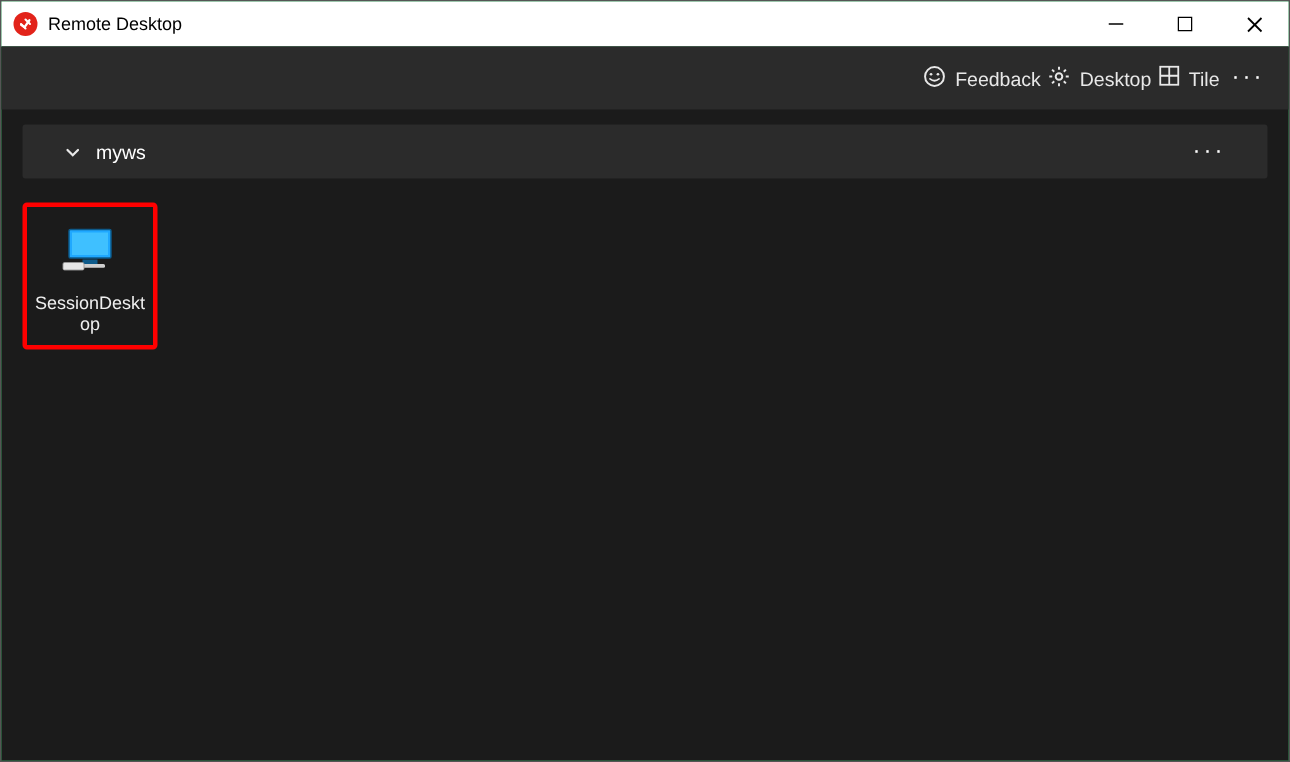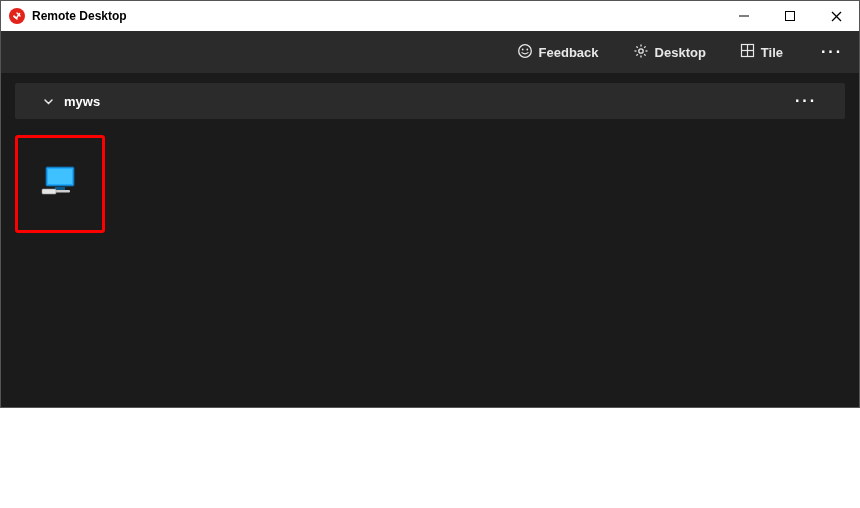--- a/index.html
+++ b/index.html
@@ -5,26 +5,25 @@
     * { box-sizing: border-box; margin: 0; padding: 0; }
     body {
       font-family: "Segoe UI", Arial, sans-serif;
       background: #fff;
       width: 860px;
       height: 508px;
       overflow: hidden;
     }
     .window {
       width: 860px;
-      height: 408px;
+      height: 508px;
       border: 1px solid #555;
       background: #22c55e;
       display: flex;
       flex-direction: column;
-      font-weight: bold;
     }
     
     .titlebar {
       height: 30px;
       background: #fff;
       display: flex;
       align-items: center;
       padding-left: 8px;
       color: #000;
       font-size: 12px;
@@ -56,21 +55,21 @@
       flex-direction: column;
       color: #fff;
     }
     .toolbar {
       height: 42px;
       background: #2b2b2b;
       display: flex;
       align-items: center;
       justify-content: flex-end;
       padding: 0 12px;
-      gap: 34px;
+      gap: 4px;
       font-size: 13px;
     }
     .toolbar-item {
       display: flex; align-items: center; gap: 6px;
       cursor: pointer;
       color: #e8e8e8;
     }
     .toolbar-item svg { flex-shrink:0; }
     .more-dots { letter-spacing: 2px; font-size: 16px; padding: 0 4px; cursor:pointer; }
 
@@ -214,18 +213,19 @@
         <div class="tile">
           <span class="tile-icon">
             <svg width="40" height="34" viewBox="0 0 40 34">
               <rect x="6" y="4" width="28" height="19" rx="1" fill="#1fa8ff" stroke="#0d5a8a" stroke-width="1"></rect>
               <rect x="8" y="6" width="24" height="15" fill="#3fc0ff"></rect>
               <rect x="15" y="24" width="10" height="3" fill="#0d5a8a"></rect>
               <rect x="10" y="27" width="20" height="2.5" rx="1" fill="#cfcfcf"></rect>
               <rect x="2" y="26" width="14" height="5" rx="1" fill="#e6e6e6" stroke="#999" stroke-width="0.6"></rect>
             </svg>
           </span>
+          <div class="tile-label">SessionDesktop</div>
         </div>
       </div>
 
     </div>
   </div>
 </div>
 
 </body></html>

